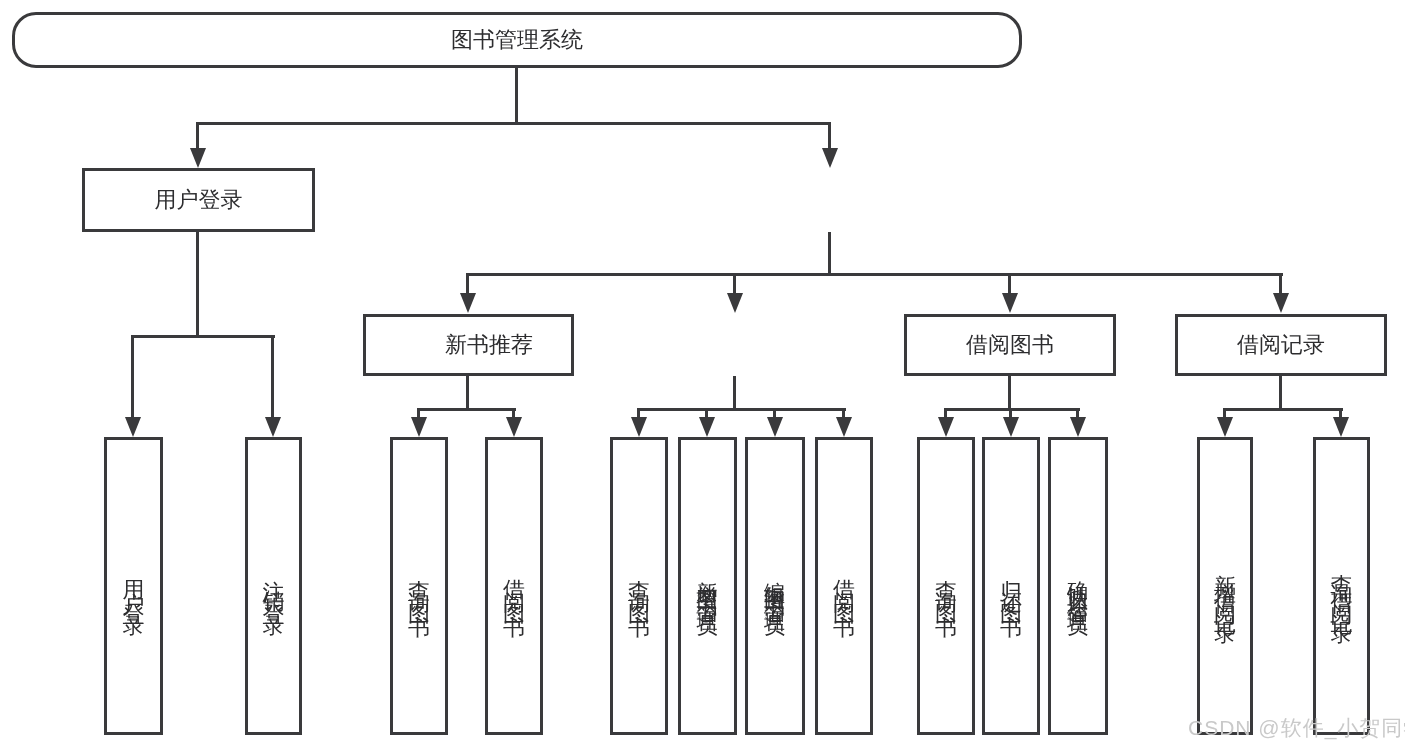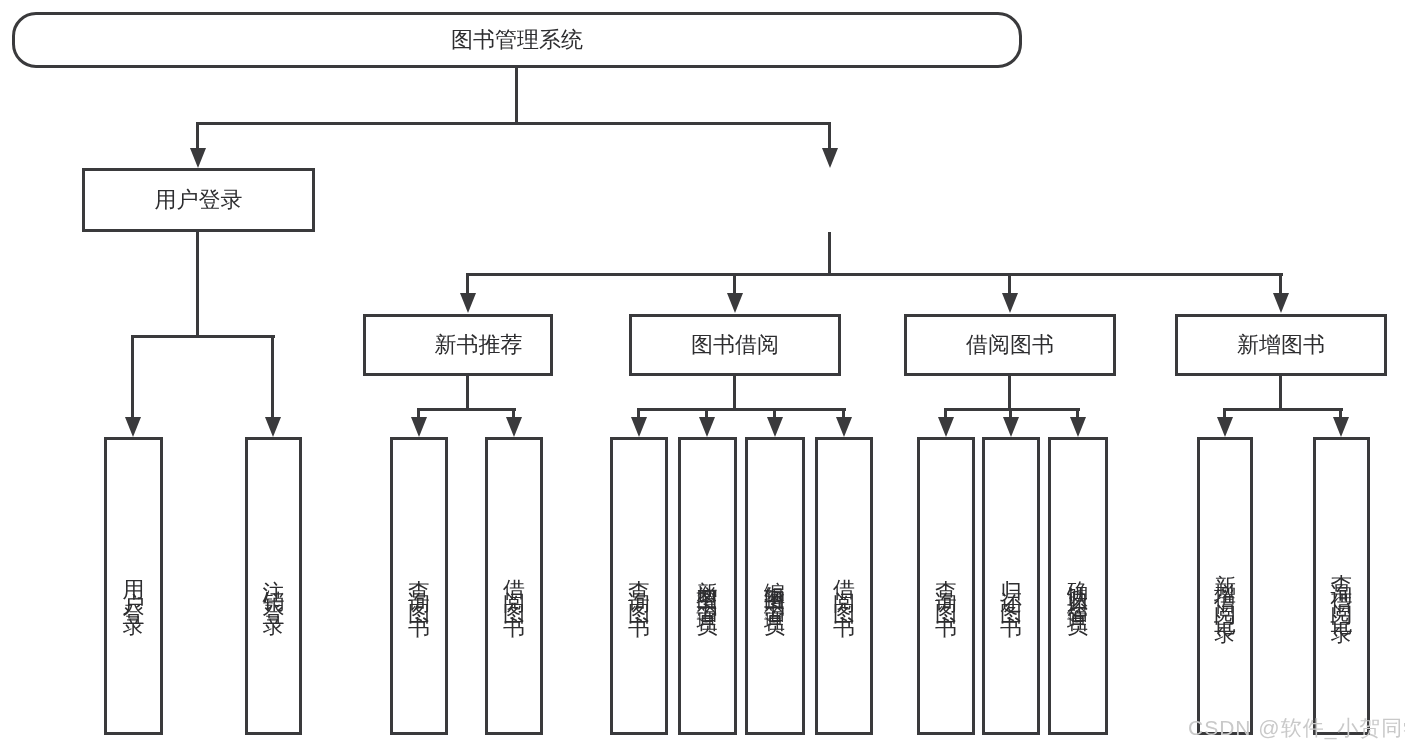--- a/index.html
+++ b/index.html
@@ -50,31 +50,28 @@
   <div class="hline" style="left:467px;top:273px;width:816px;"></div>
   <div class="vline" style="left:466px;top:273px;height:22px;"></div>
   <div class="arrow" style="left:460px;top:293px;"></div>
   <div class="vline" style="left:733px;top:273px;height:22px;"></div>
   <div class="arrow" style="left:727px;top:293px;"></div>
   <div class="vline" style="left:1008px;top:273px;height:22px;"></div>
   <div class="arrow" style="left:1002px;top:293px;"></div>
   <div class="vline" style="left:1279px;top:273px;height:22px;"></div>
   <div class="arrow" style="left:1273px;top:293px;"></div>
 
-  <div class="box" style="left:363px;top:314px;width:190px;height:62px;padding-left:41px;">
+  <div class="box" style="left:363px;top:314px;width:211px;height:62px;padding-left:41px;">
     <span>新书推荐</span>
-  </div>
-  <div class="box" style="left:629px;top:314px;width:212px;height:62px;">
-    <span>图书借阅</span>
   </div>
   <div class="box" style="left:904px;top:314px;width:212px;height:62px;">
     <span>借阅图书</span>
   </div>
   <div class="box" style="left:1175px;top:314px;width:212px;height:62px;">
-    <span>新增图书</span>
+    <span>借阅记录</span>
   </div>
 
   <div class="vline" style="left:466px;top:376px;height:35px;"></div>
   <div class="hline" style="left:417px;top:408px;width:99px;"></div>
   <div class="vline" style="left:417px;top:408px;height:11px;"></div>
   <div class="arrow" style="left:411px;top:417px;"></div>
   <div class="vline" style="left:512px;top:408px;height:11px;"></div>
   <div class="arrow" style="left:506px;top:417px;"></div>
 
   <div class="vline" style="left:733px;top:376px;height:35px;"></div>

